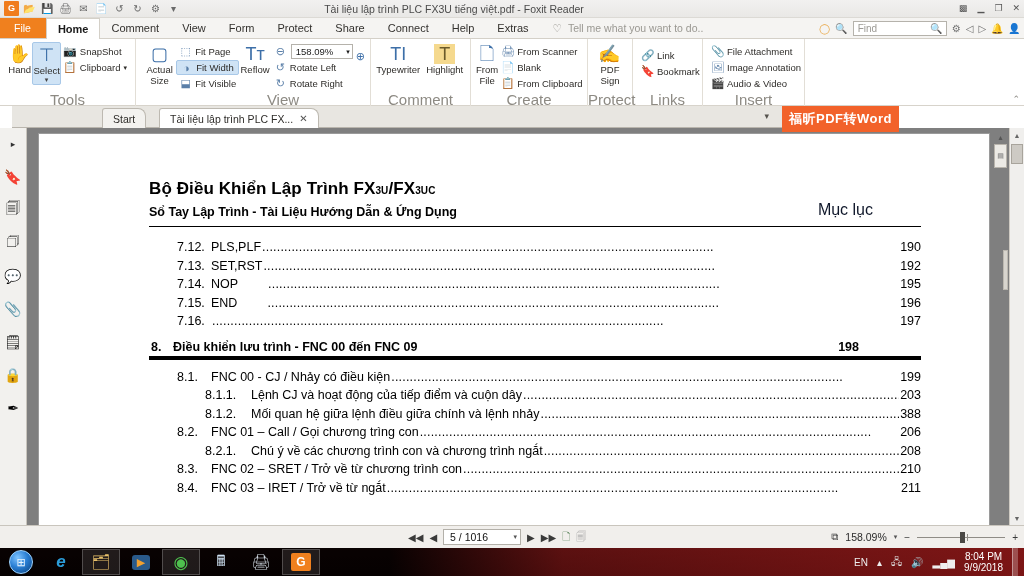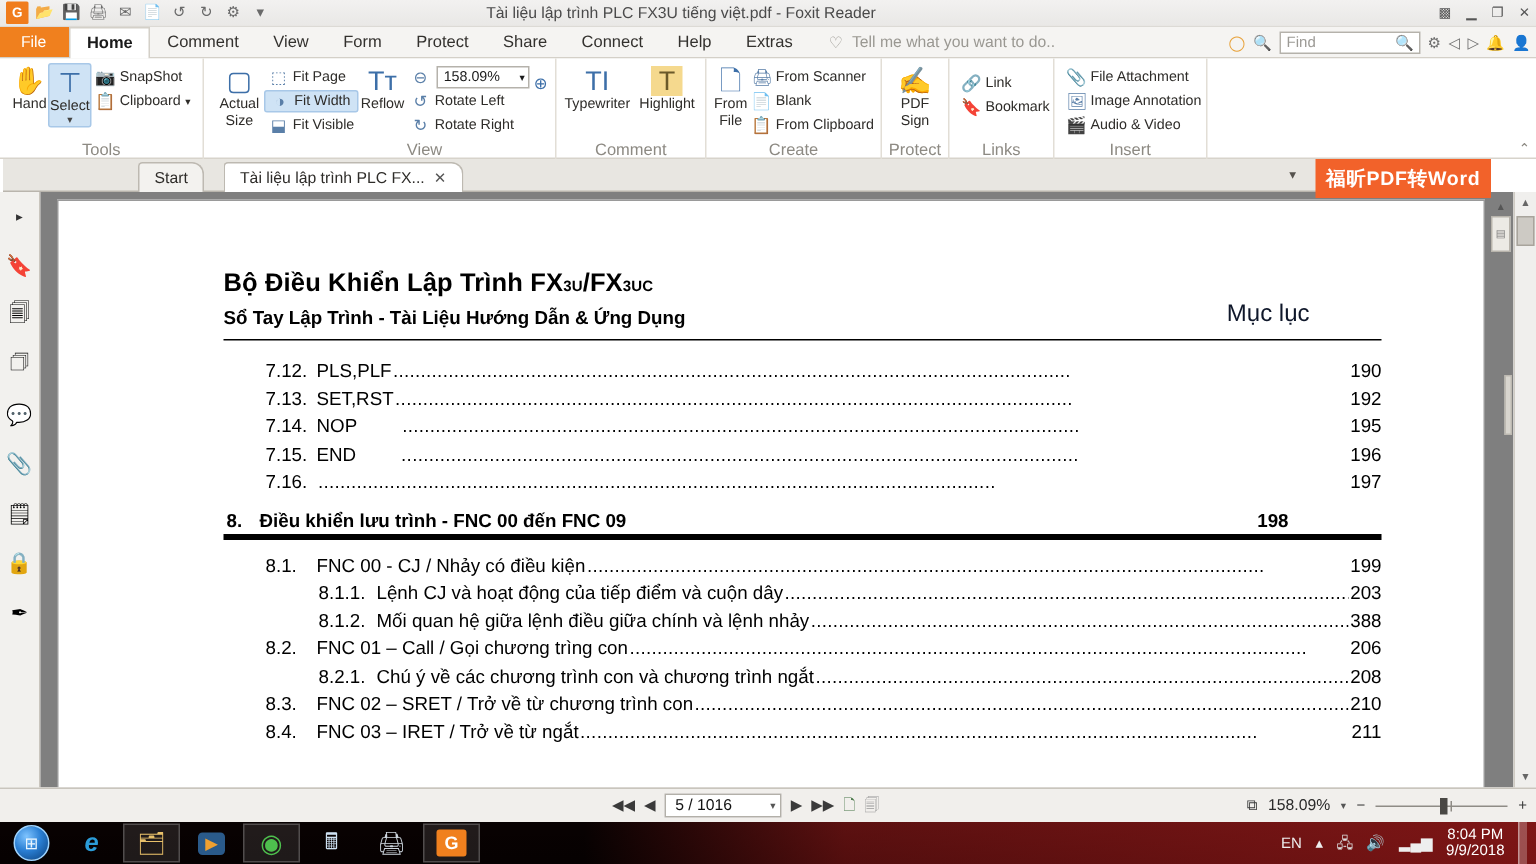--- a/index.html
+++ b/index.html
@@ -69,21 +69,21 @@
     position: absolute; top: 39px; left: 0; width: 1024px; height: 67px;
     background: #ffffff; border-bottom: 1px solid #d7d3cb;
   }
   .rgroup {
     position: absolute; top: 0; height: 67px;
     border-right: 1px solid #e2ded6;
     display: flex; flex-direction: column;
   }
   .rgroup .gbody { flex: 1; display: flex; align-items: flex-start; padding: 3px 5px 0 5px; }
   .gtitle {
-    height: 12px; text-align: center; font-size: 11px; color: #8d8a83; line-height: 12px;
+    height: 12px; text-align: center; font-size: 15px; color: #8d8a83; line-height: 12px;
   }
   .bigbtn {
     width: 40px; display: flex; flex-direction: column; align-items: center;
     font-size: 9.5px; color: #2e2c29; padding-top: 2px;
   }
   .bigbtn.sel { background: #cfe3f5; border: 1px solid #a8c8e8; border-radius: 2px; }
   .bigbtn .gl { font-size: 18px; line-height: 20px; color: #3d6fa8; }
   .bigbtn .lbl { line-height: 11px; text-align: center; }
   .smallcol { display: flex; flex-direction: column; gap: 1px; padding-top: 2px; }
   .smallbtn {
@@ -94,21 +94,21 @@
   .smallbtn .si { width: 13px; text-align: center; font-size: 11px; color: #5a7fa8; }
   .zoombox {
     display: inline-flex; align-items: center; width: 62px; height: 15px;
     border: 1px solid #b5b2ab; background: #fff; font-size: 9.5px; color: #1a1a1a;
     padding: 0 2px 0 4px; justify-content: space-between;
   }
   .collapse-arrow { position: absolute; right: 4px; bottom: 1px; font-size: 9px; color: #8a8780; }
 
   
   .tabstrip {
-    position: absolute; top: 106px; left: 2px; width: 992px; height: 22px;
+    position: absolute; top: 106px; left: 12px; width: 887px; height: 22px;
     background: #e8e6e1; border-bottom: 1px solid #b9b5ad;
   }
   .dtab {
     position: absolute; top: 2px; height: 20px; background: #f3f2ef;
     border: 1px solid #bdb9b1; border-bottom: none;
     display: flex; align-items: center; gap: 6px; padding: 0 10px;
     font-size: 10.5px; color: #2e2c29;
     border-radius: 3px 8px 0 0;
   }
   .dtab.active { background: #ffffff; }
@@ -150,21 +150,21 @@
   .toc-row { display: flex; align-items: baseline; font-size: 12.5px; color: #000; line-height: 18.5px; }
   .toc-num { flex: 0 0 auto; }
   .toc-title { flex: 0 0 auto; white-space: nowrap; }
   .toc-dots { flex: 1 1 auto; overflow: hidden; white-space: nowrap;
     margin: 0 1px; color: #000; font-size: 12.5px; letter-spacing: .2px; }
   .toc-page { flex: 0 0 auto; text-align: right; }
 
   .lvl1 { padding-left: 28px; }
   .lvl1 .toc-num { width: 34px; }
   .lvl2 { padding-left: 56px; }
-  .lvl2 .toc-num { width: 46px; text-align: center; }
+  .lvl2 .toc-num { width: 46px; }
 
   .sec-head {
     display: flex; align-items: baseline; font-size: 12.5px; font-weight: bold;
     color: #000; margin-top: 9px; padding-left: 2px;
   }
   .sec-head .n { width: 22px; }
   .sec-head .t { flex: 1; }
   .sec-head .p { padding-right: 62px; }
   .thickrule { height: 4px; background: #000; margin-top: 2px; }
 

